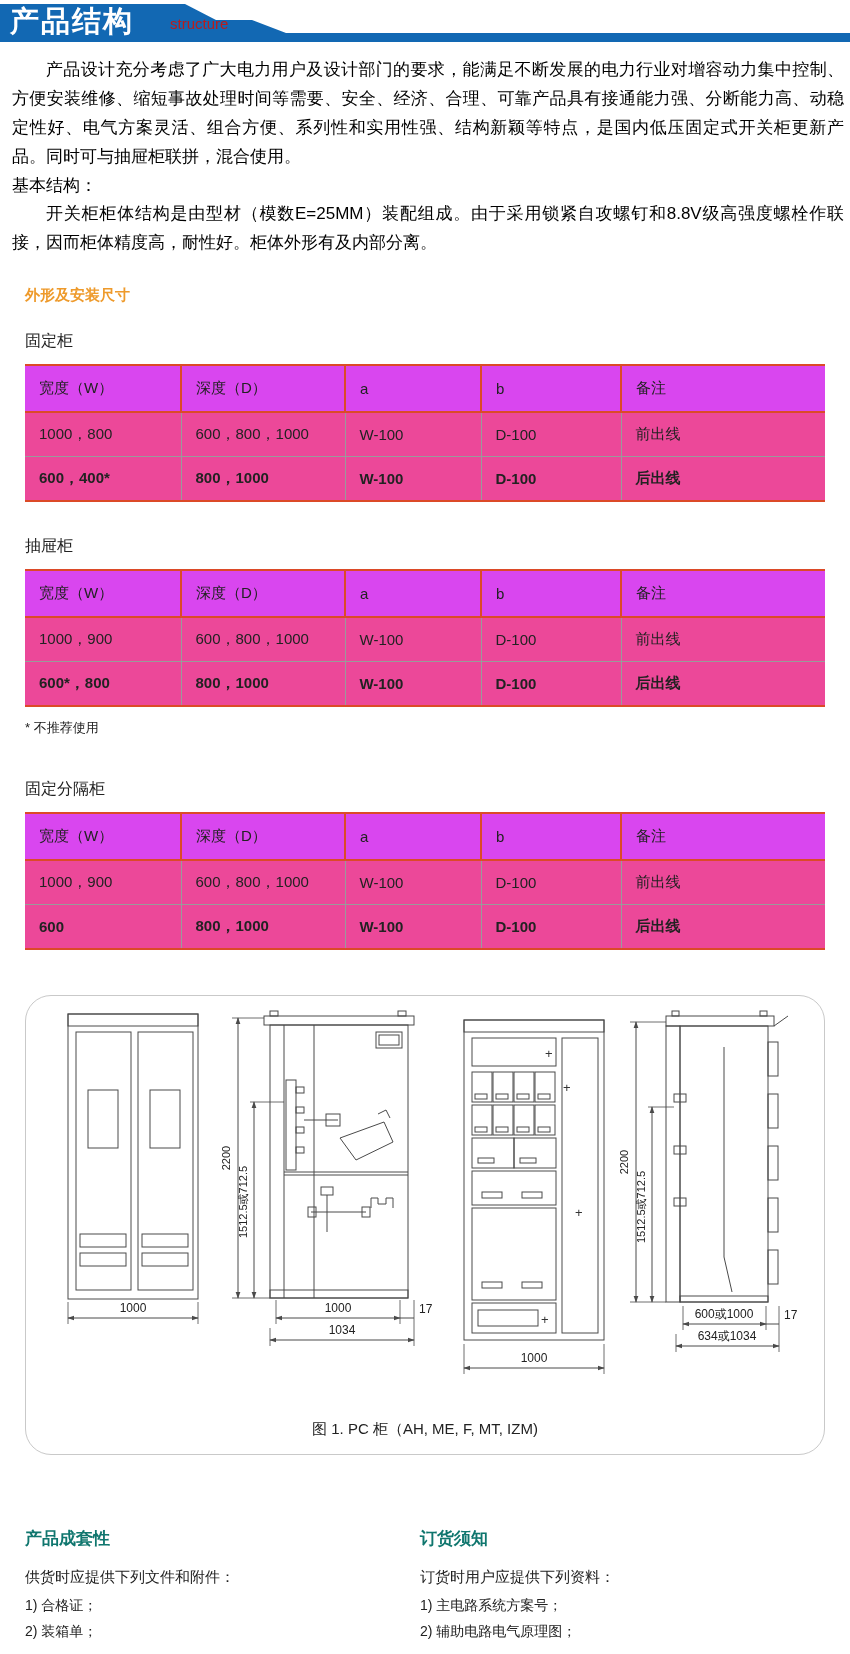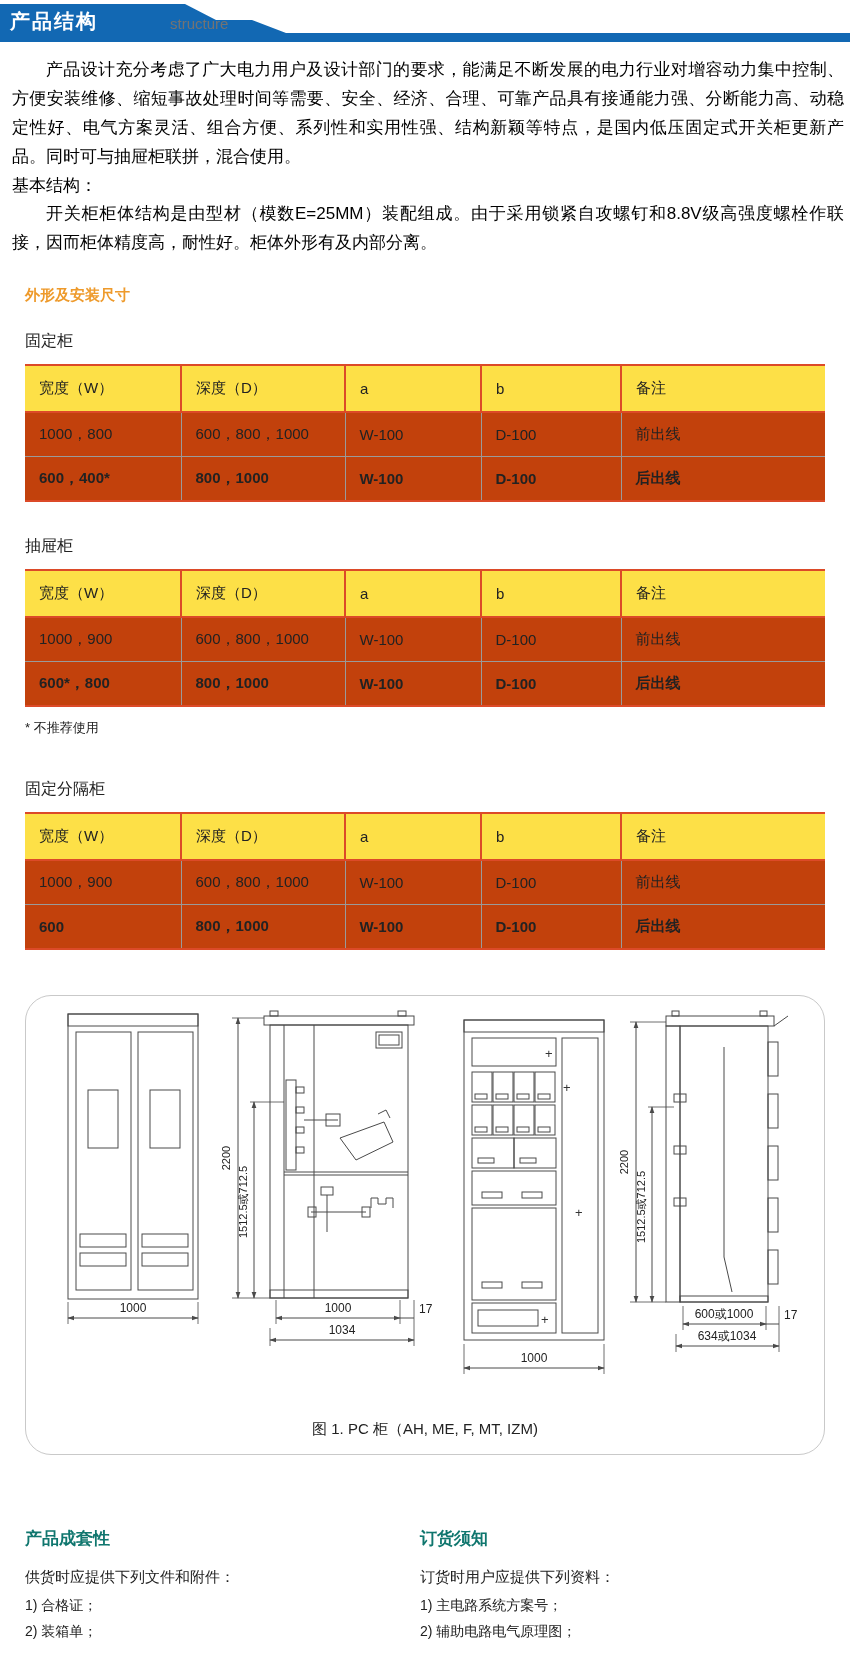--- a/index.html
+++ b/index.html
@@ -12,47 +12,47 @@
   }
   
   .banner { position:relative; height:46px; }
   .banner-bg {
     position:absolute; inset:0;
     background:#1268B3;
     clip-path: polygon(0 4px,185px 4px,216px 20px,252px 20px,286px 33px,100% 33px,100% 42px,0 42px);
   }
   .banner-title {
     position:absolute; left:10px; top:5px;
-    font-size:20px; line-height:32px; font-weight:bold; color:#fff; letter-spacing:2px;
+    font-size:29px; line-height:32px; font-weight:bold; color:#fff; letter-spacing:2px;
   }
   .banner-sub {
     position:absolute; left:170px; top:15px;
-    font-size:15px; color:#737373;
+    font-size:15px; color:#b91c1c;
   }
   
   .intro { padding:10px 6px 0 12px; font-size:17px; line-height:1.7; text-align:justify; color:#000; }
   .intro .p { text-indent:2em; margin:0; }
   .intro .plain { margin:0; }
   
   .content { padding:0 25px; }
   .section-heading { color:#EE9A2B; font-size:15px; font-weight:bold; margin:28px 0 0 0; }
   .tbl-title { font-size:16px; color:#222; margin:26px 0 12px 0; }
   table.spec {
     width:100%; border-collapse:collapse; table-layout:fixed;
     border-top:2px solid #DC4A28; border-bottom:2px solid #DC4A28;
     font-size:15px; color:#222;
   }
   .spec col.c1{width:19.5%} .spec col.c2{width:20.5%} .spec col.c3{width:17%}
   .spec col.c4{width:17.5%} .spec col.c5{width:25.5%}
   .spec thead th {
-    background:#fde047; text-align:left; font-weight:normal;
+    background:#d946ef; text-align:left; font-weight:normal;
     padding:13px 6px 13px 14px; border-bottom:2px solid #DC4A28;
   }
   .spec thead th + th { border-left:2px solid #DC4A28; }
-  .spec tbody td { padding:12px 6px 12px 14px; background:#c2410c; }
+  .spec tbody td { padding:12px 6px 12px 14px; background:#ec4899; }
   .spec tbody td + td { border-left:1px solid #9a9a9a; }
   .spec tbody tr + tr td { border-top:1px solid #9a9a9a;font-weight:bold; }
   .footnote { font-size:13px; color:#222; margin-top:12px; }
   
   .figure-panel {
     margin-top:45px;
     border:1px solid #c9c9c9; border-radius:26px;
     padding:6px 0 4px 0;
   }
   .figure-panel svg { display:block; margin:0 auto; }

